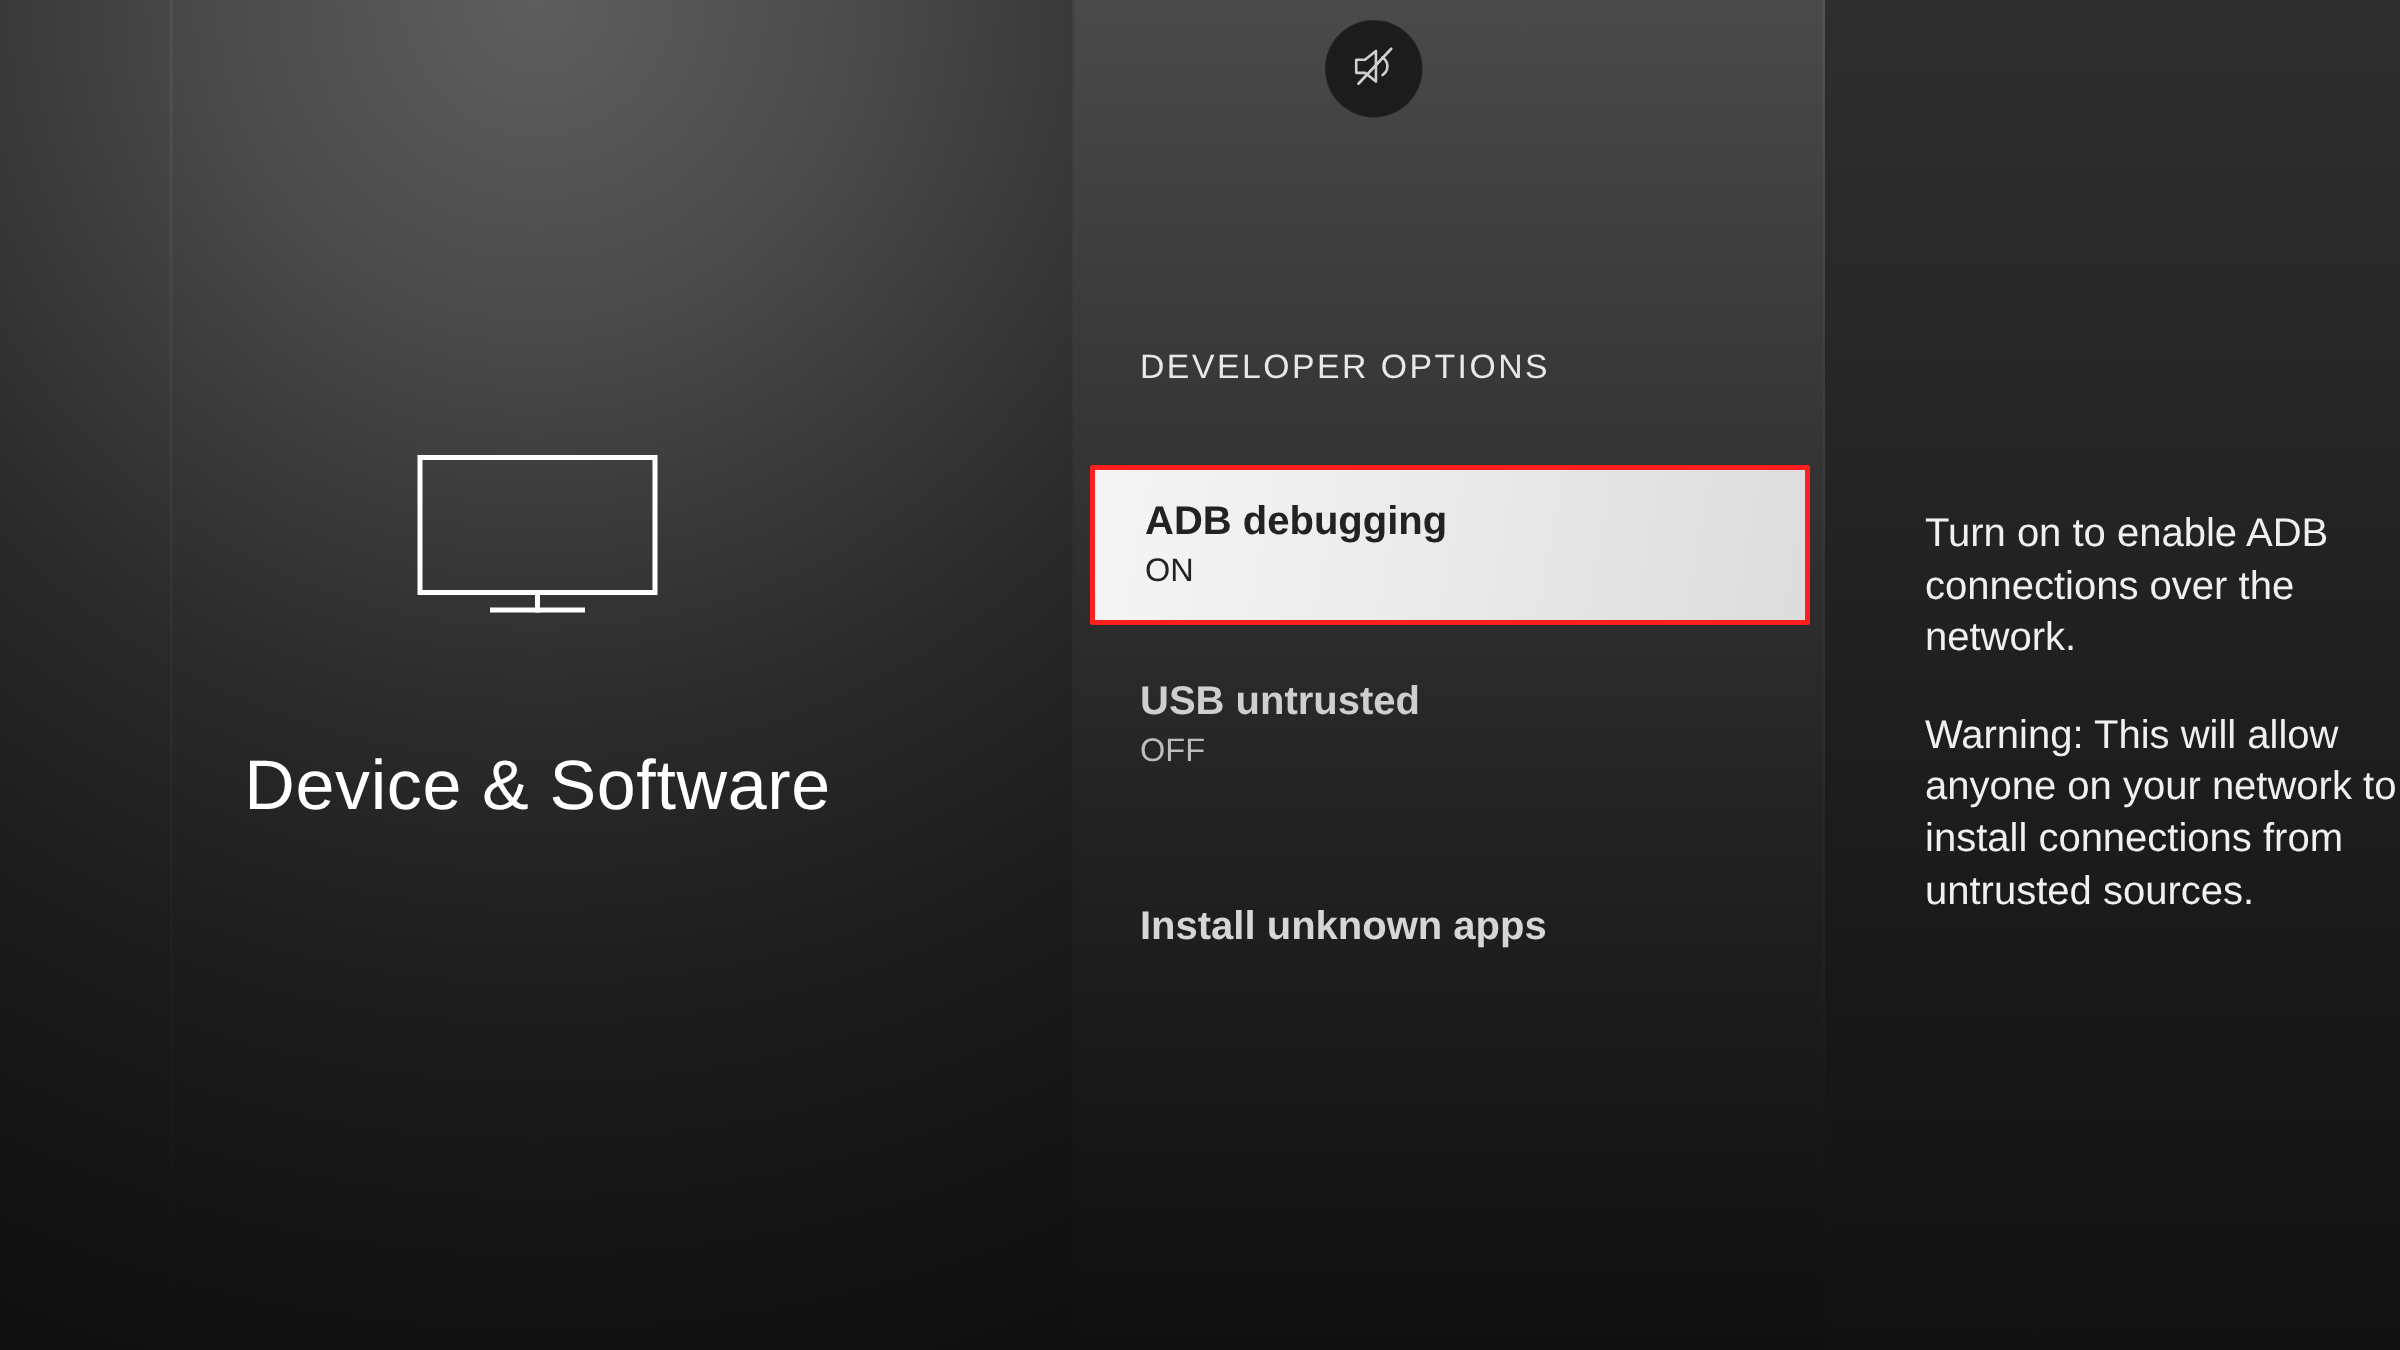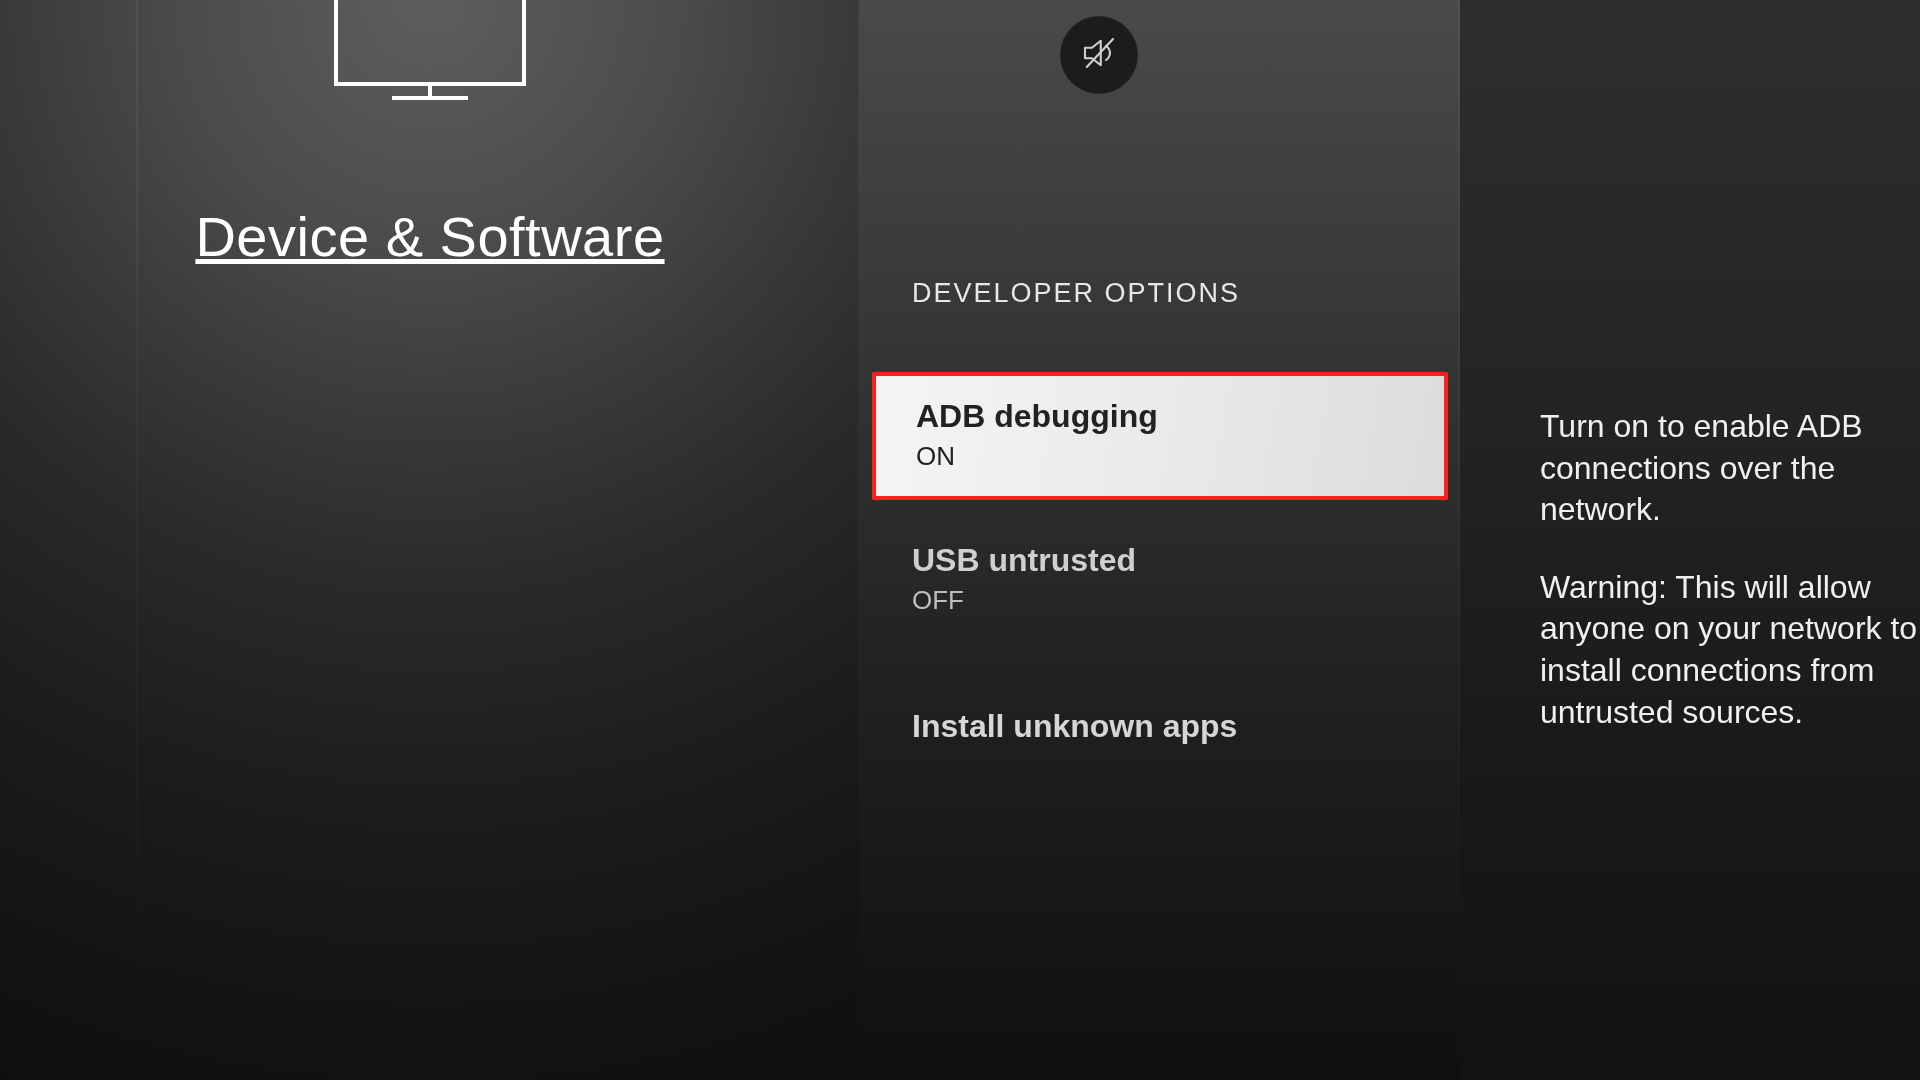--- a/index.html
+++ b/index.html
@@ -31,21 +31,21 @@
         #4b4b4b 18%,
         #3a3a3a 30%,
         #2a2a2a 42%,
         #1c1c1c 58%,
         #141414 72%,
         #0e0e0e 86%,
         #0a0a0a 100%);
     display: flex;
     flex-direction: column;
     align-items: center;
-    text-decoration: underline;
+    justify-content: center;
   }
 
   .col-center {
     width: 600px;                 
     height: 100%;
     position: relative;
     background:
       linear-gradient(180deg,
         #4a4a4a 0%,
         #3a3a3a 25%,
@@ -179,21 +179,21 @@
 
   
   .option.usb {
     top: 520px;
   }
   .option.usb .opt-title { color: #cfcfcf; }
   .option.usb .opt-value { color: #bdbdbd; }
 
   
   .option.install {
-    top: 686px;
+    top: 700px;
   }
   .option.install .opt-title { color: #d6d6d6; }
 
   
   .help {
     position: absolute;
     top: 406px;
     left: 80px;
     right: 0;              
     font-size: 32px;

